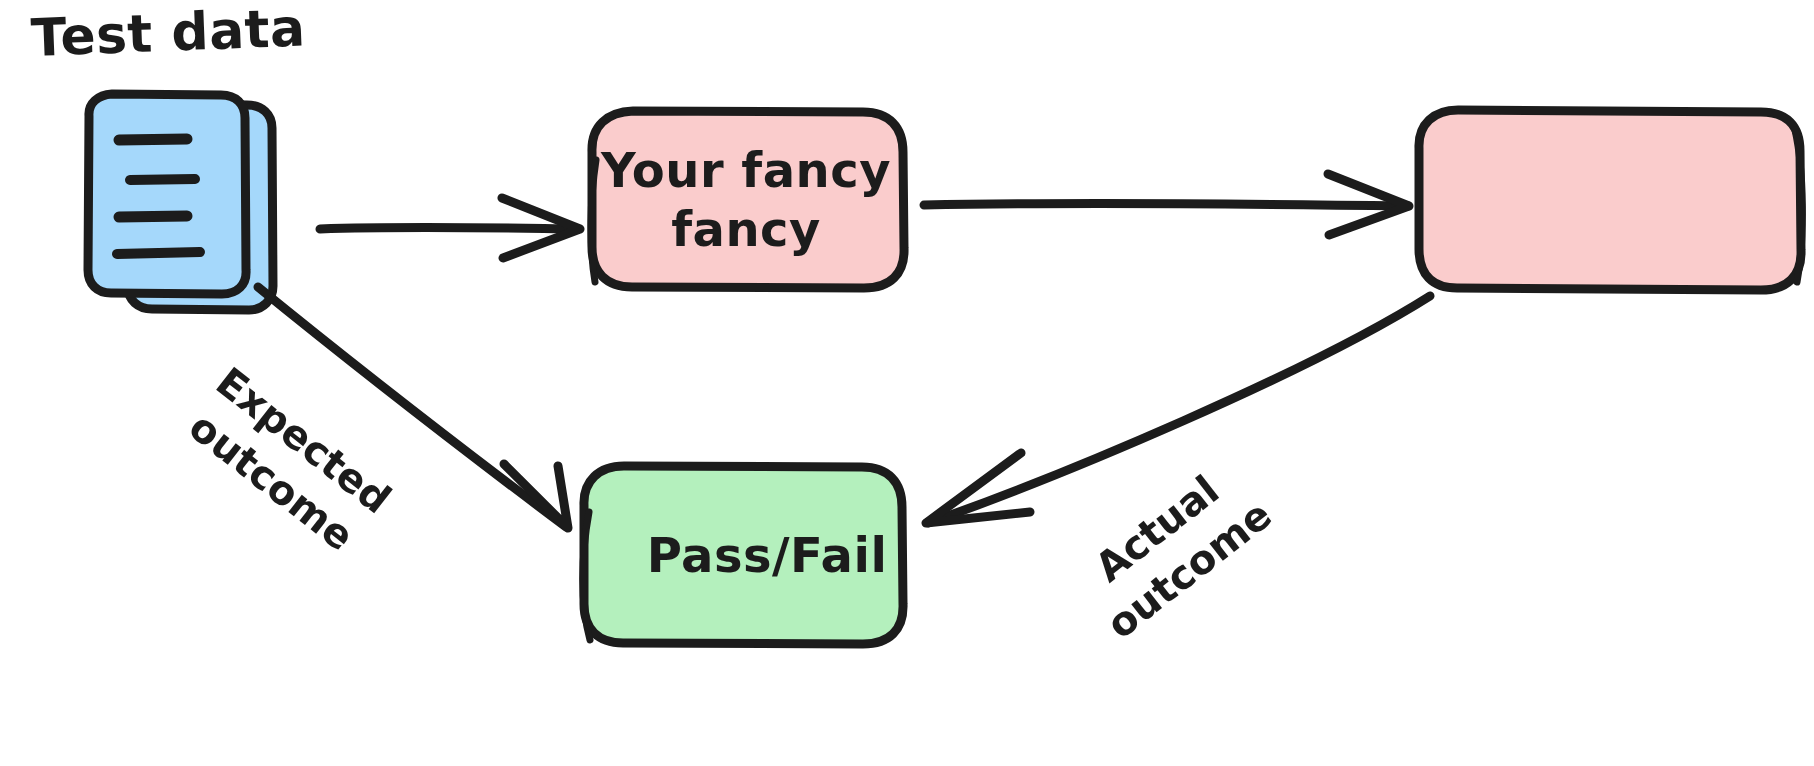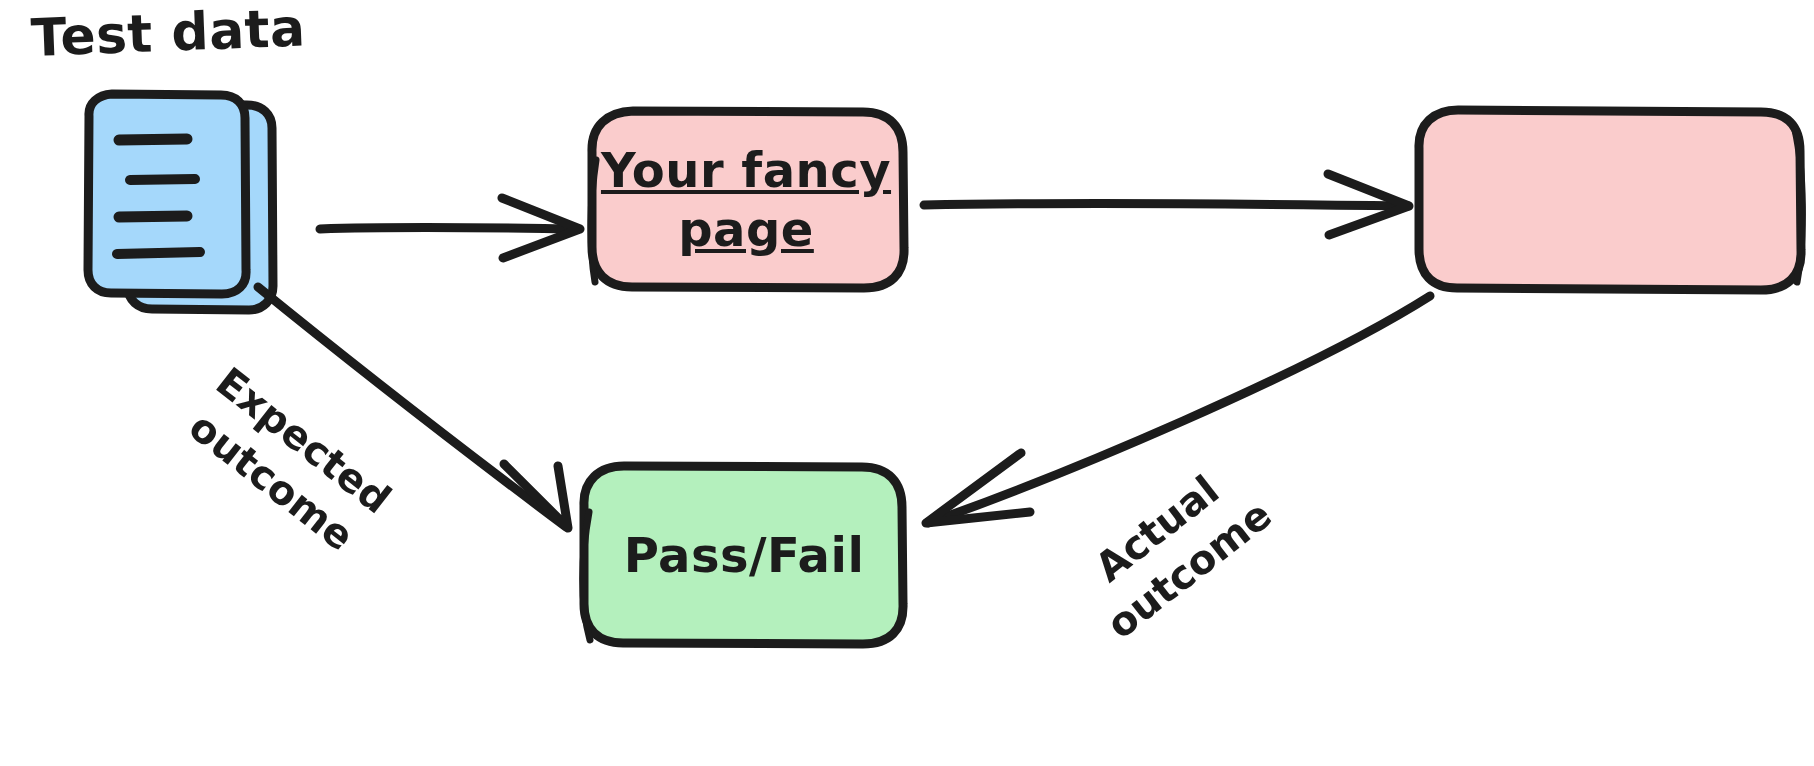--- a/index.html
+++ b/index.html
@@ -55,23 +55,23 @@
     text-align: center;
     color: #1c1c1c;
     font-family: "DejaVu Sans", sans-serif;
     font-weight: 700;
     font-size: 48px;
     line-height: 1.22;
     letter-spacing: 0.5px;
     pointer-events: none;
   }
 
-  #label-fancy-test  { left: 596px;  top: 118px; width: 300px; height: 164px; text-decoration: underline; }
+  #label-fancy-test  { left: 596px;  top: 118px; width: 300px; height: 164px; }
   #label-web-page    { left: 1424px; top: 118px; width: 368px; height: 168px; }
-  #label-pass-fail   { left: 590px;  top: 472px; width: 308px; height: 166px; }
+  #label-pass-fail   { left: 590px;  top: 472px; width: 308px; height: 166px; padding-left: 23px; }
 
   .edge-label {
     position: absolute;
     font-size: 40px;
     font-weight: 700;
     line-height: 1.30;
     text-align: center;
     color: #1c1c1c;
     font-family: "DejaVu Sans", sans-serif;
     white-space: pre-line;
@@ -195,21 +195,21 @@
       <path d="M 1021 453 L 926 523 M 1030 512 L 926 523" fill="none" stroke="#1c1c1c" stroke-width="9" stroke-linecap="round"></path>
     </g>
 
   </svg>
 
   <div class="lbl" id="title-test-data">Test data</div>
 
   <div class="node-label" id="label-fancy-test">
     <div>
       <div>Your fancy</div>
-      <div>page</div>
+      <div>fancy</div>
     </div>
   </div>
 
 
   <div class="node-label" id="label-pass-fail">Pass/Fail</div>
 
   <div class="edge-label" id="label-expected">Expected
 outcome</div>
 
   <div class="edge-label" id="label-actual">Actual

